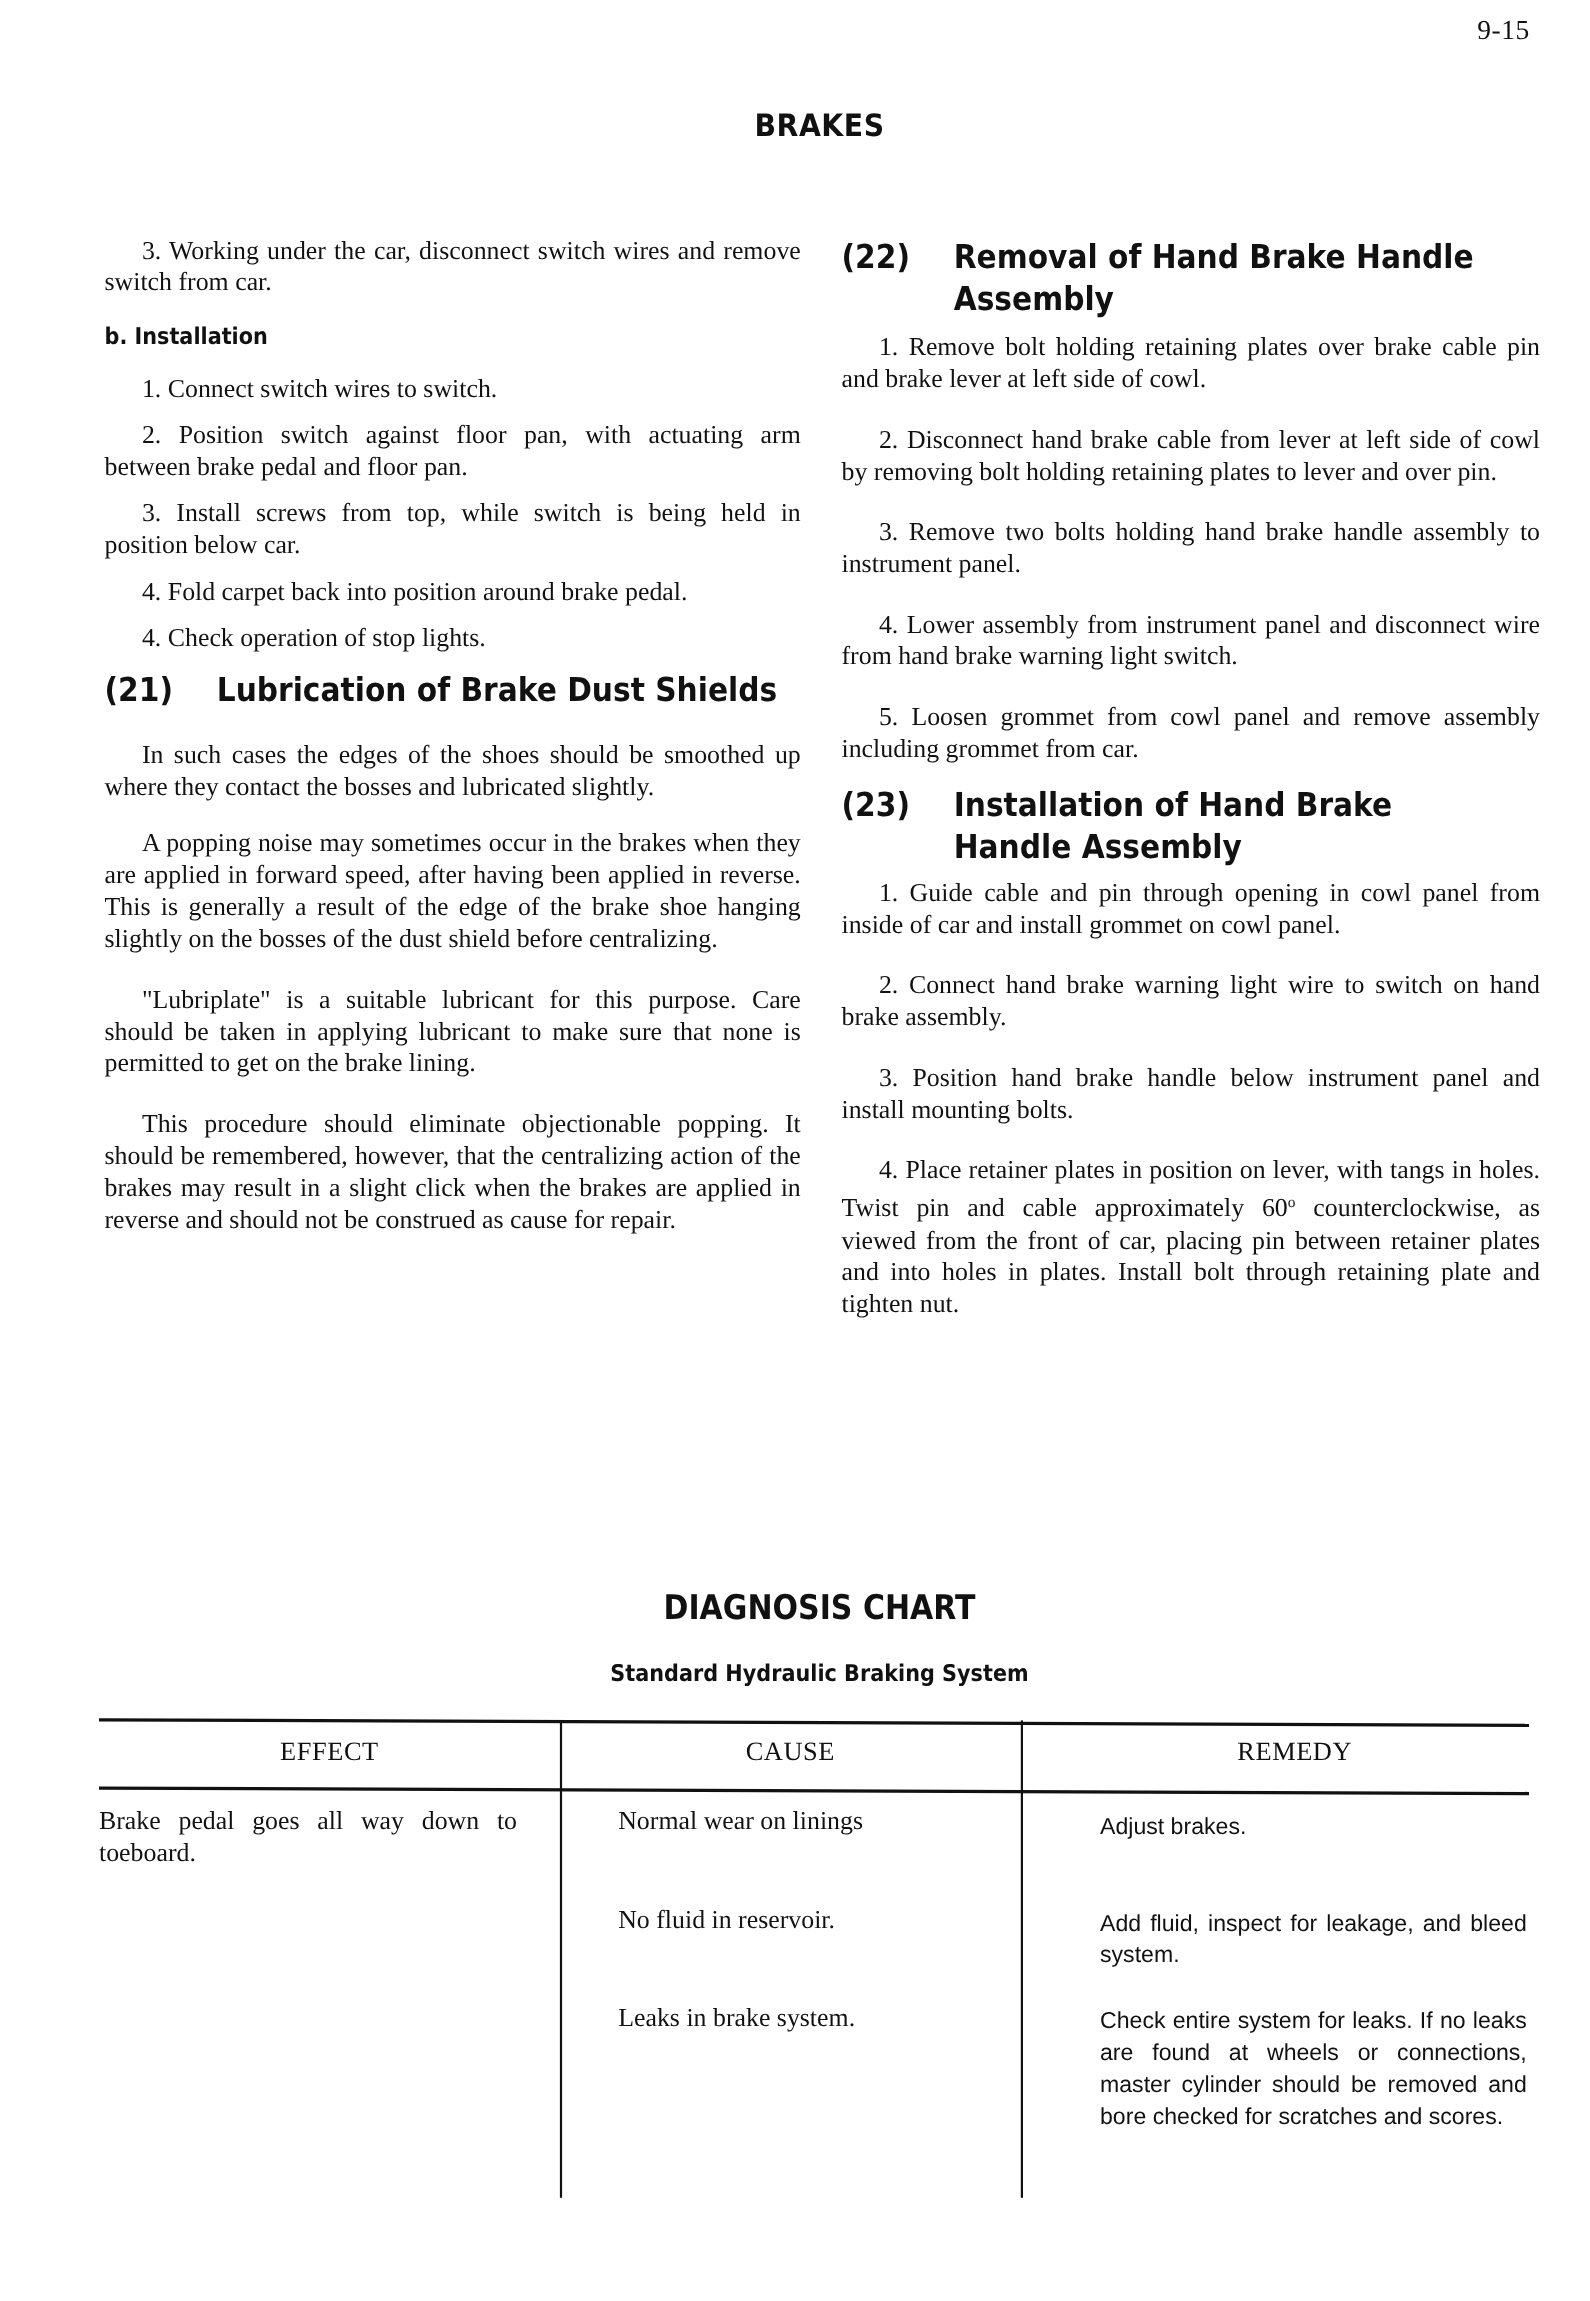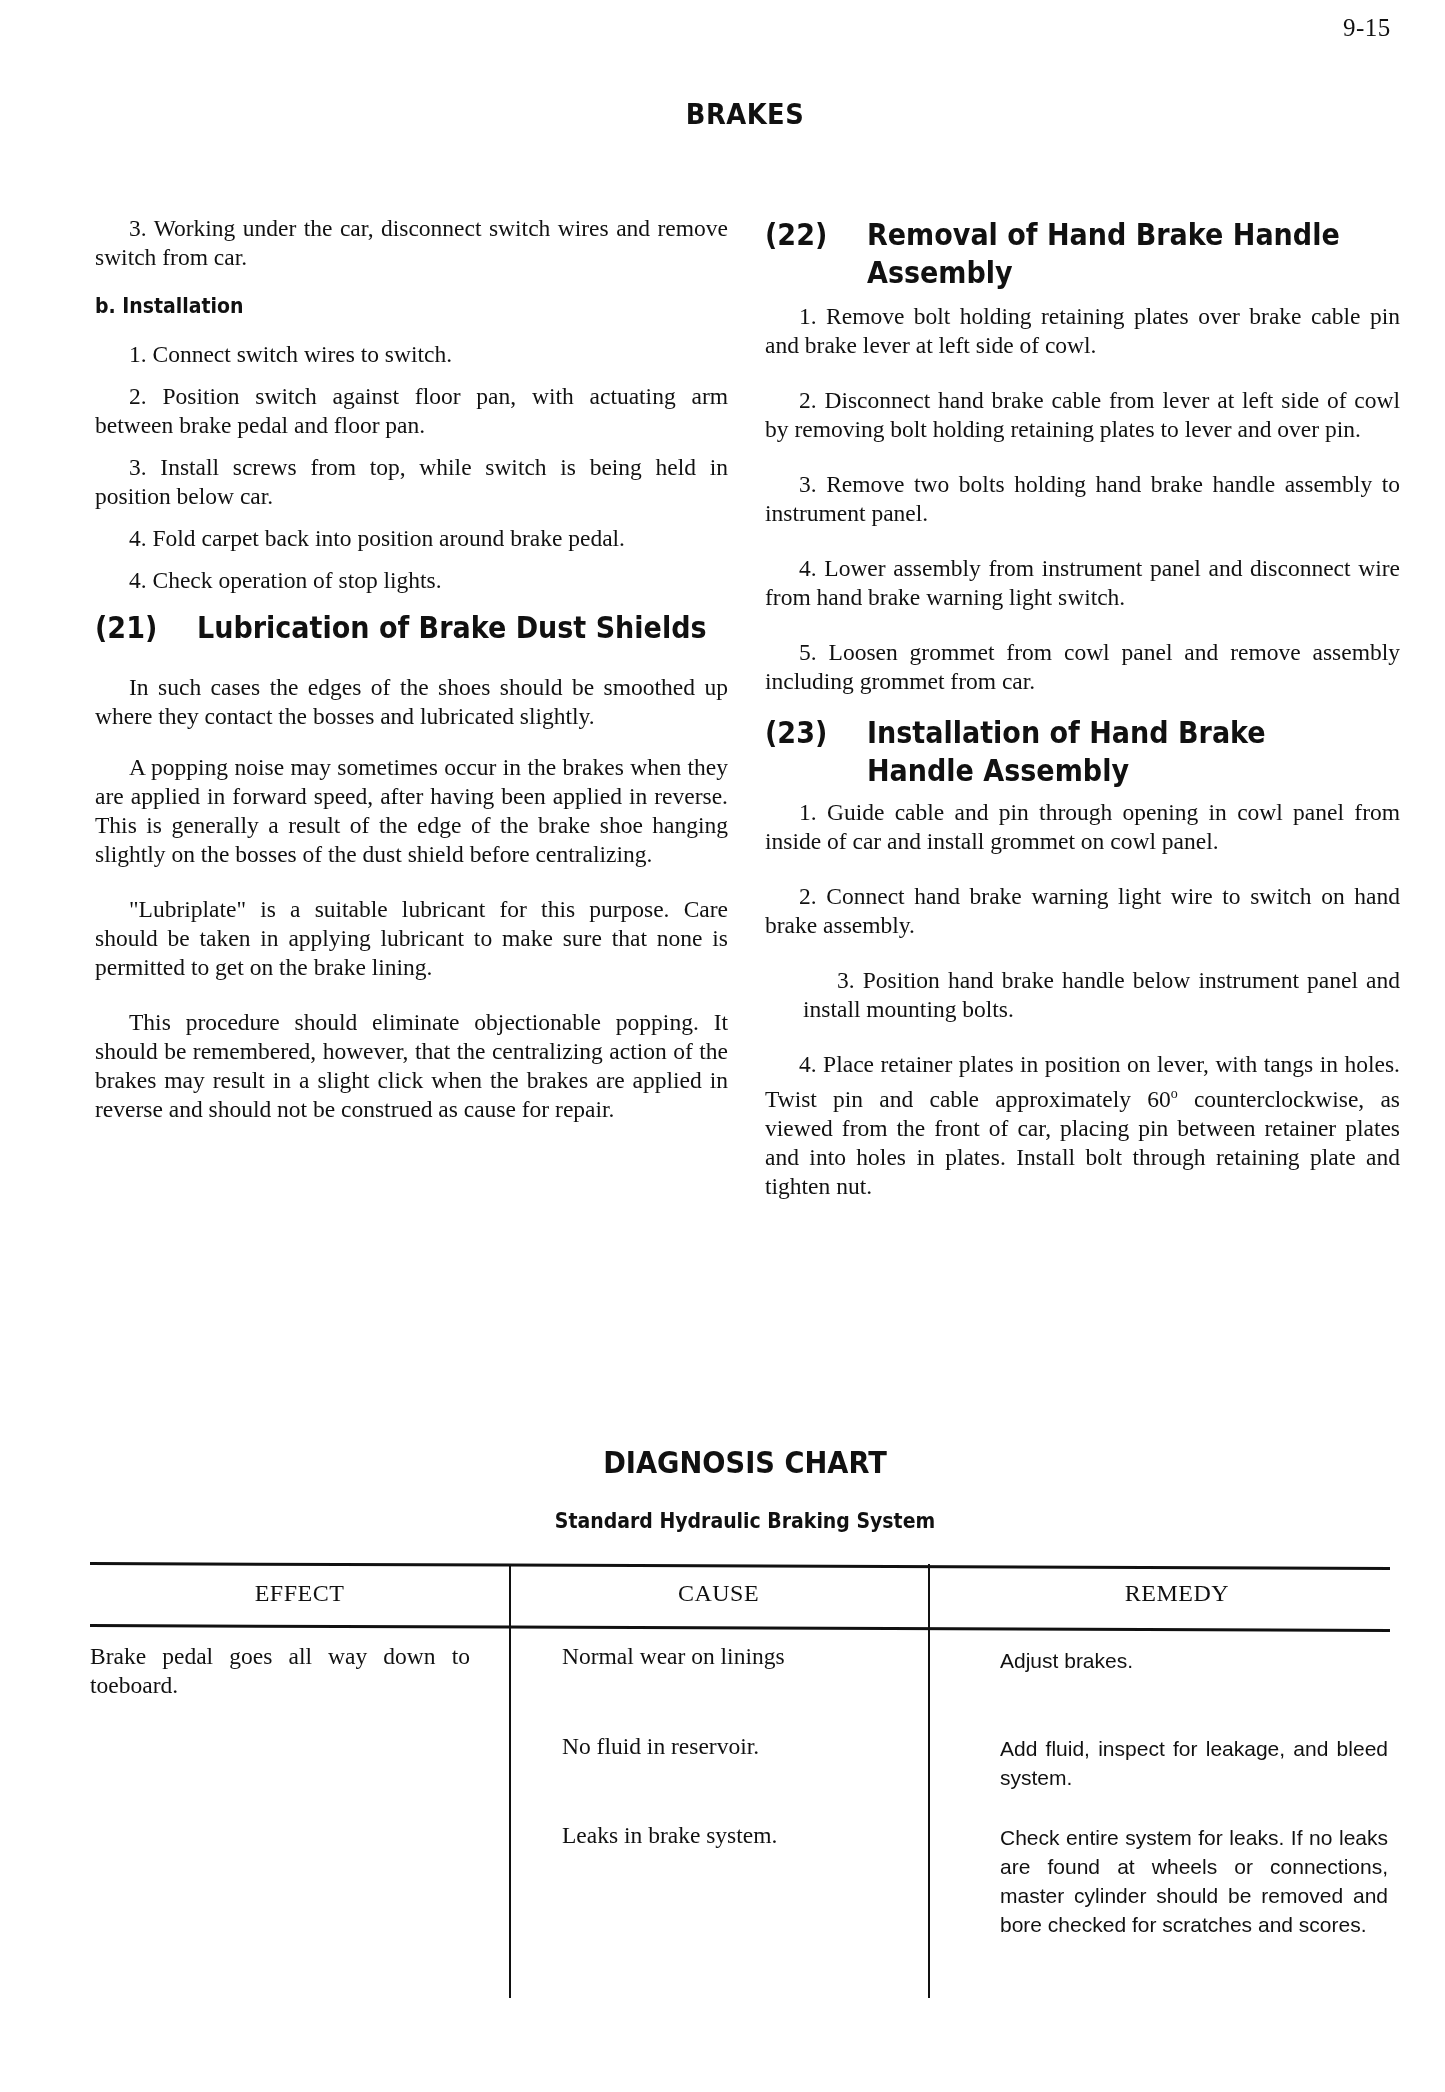--- a/index.html
+++ b/index.html
@@ -119,21 +119,21 @@
   <div class="sec-heading" style="margin-top:18px;">
     <span class="num">(23)</span>
     <span class="txt">
       <span>Installation of Hand Brake</span>
       <span>Handle Assembly</span>
     </span>
   </div>
 
   <p class="para" style="margin-top:8px;">1. Guide cable and pin through opening in cowl panel from inside of car and install grommet on cowl panel.</p>
   <p class="para" style="margin-top:26px;">2. Connect hand brake warning light wire to switch on hand brake assembly.</p>
-  <p class="para" style="margin-top:26px;margin-left:38px;">3. Position hand brake handle below instrument panel and install mounting bolts.</p>
+  <p class="para" style="margin-top:26px;">3. Position hand brake handle below instrument panel and install mounting bolts.</p>
   <p class="para" style="margin-top:26px;"><span>4. Place retainer plates in position on lever, with tangs in holes. Twist pin and cable approximately 60</span><sup>o</sup><span> counterclockwise, as viewed from the front of car, placing pin between retainer plates and into holes in plates. Install bolt through retaining plate and tighten nut.</span></p>
 </div>
 
 <div class="abs chart-title">DIAGNOSIS CHART</div>
 <div class="abs chart-subtitle">Standard Hydraulic Braking System</div>
 
 <div class="abs table">
   <div class="rule-top"></div>
   <div class="rule-head"></div>
   <div class="vline v1"></div>

